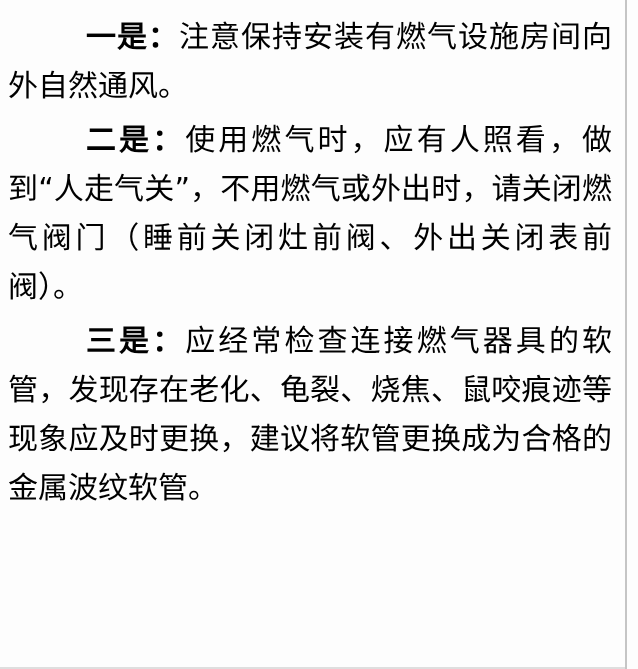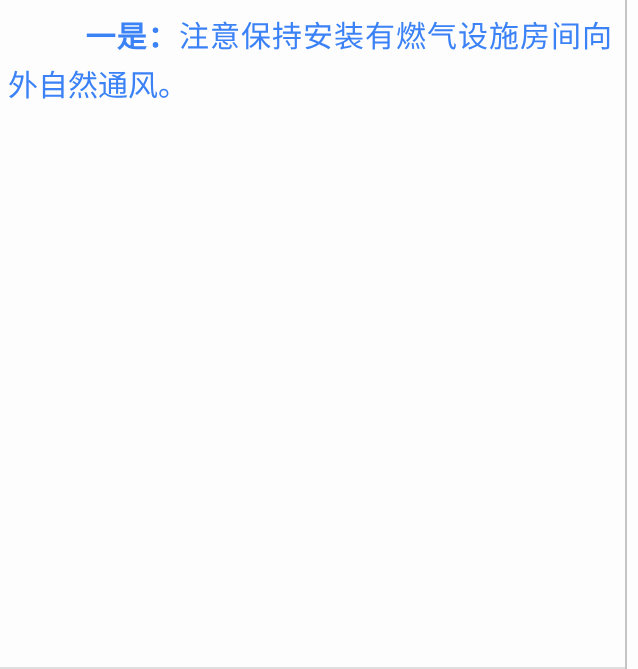--- a/index.html
+++ b/index.html
@@ -12,21 +12,21 @@
     background: #fdfdfd;
     font-family: "DejaVu Sans", sans-serif;
     position: relative;
   }
   .article {
     position: absolute;
     top: 0;
     left: 8px;
     width: 604px;
     padding-top: 12px;
-    color: #3b82f6;
+    color: #000000;
     font-size: 30px;
     line-height: 49px;
     text-align: justify;
     line-break: strict;
     word-break: normal;
   }
   .article p {
     margin: 0 0 5px 0;
     text-indent: 78px;
   }
@@ -50,17 +50,23 @@
     background: #dedede;
   }
 </style>
 </head>
 <body>
 
 <section class="article">
   <p>
     <strong class="para-label">一是：</strong><span>注意保持安装有燃气设施房间向外自然通风。</span>
   </p>
+  <p>
+    <strong class="para-label">二是：</strong><span>使用燃气时，应有人照看，做到“人走气关”，不用燃气或外出时，请关闭燃气阀门（睡前关闭灶前阀、外出关闭表前阀）。</span>
+  </p>
+  <p>
+    <strong class="para-label">三是：</strong><span>应经常检查连接燃气器具的软管，发现存在老化、龟裂、烧焦、鼠咬痕迹等现象应及时更换，建议将软管更换成为合格的金属波纹软管。</span>
+  </p>
 
 </section>
 
 <div class="right-divider"></div>
 <div class="bottom-edge"></div>
 
 </body></html>

